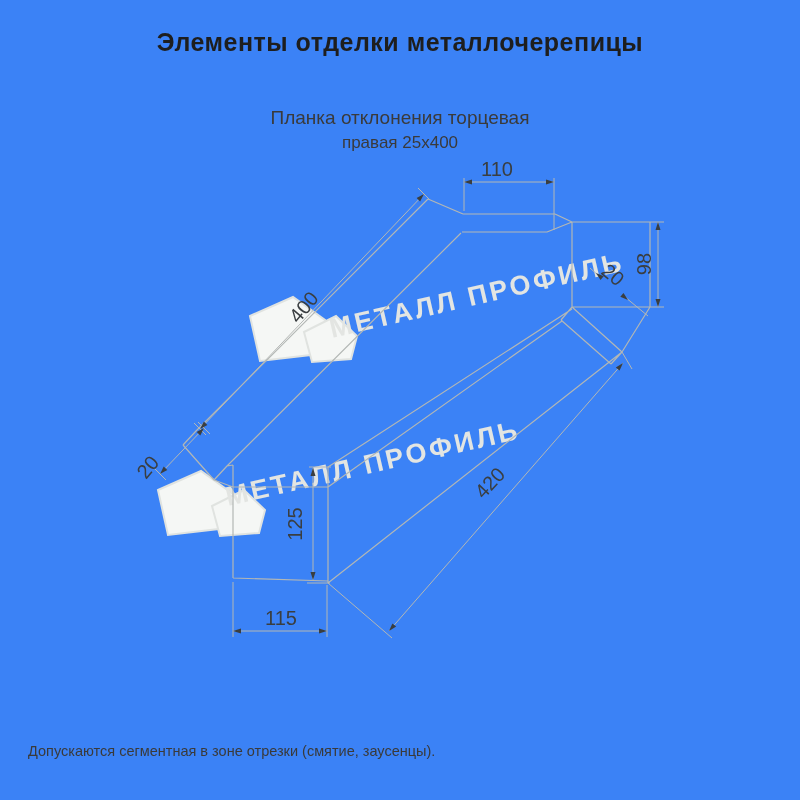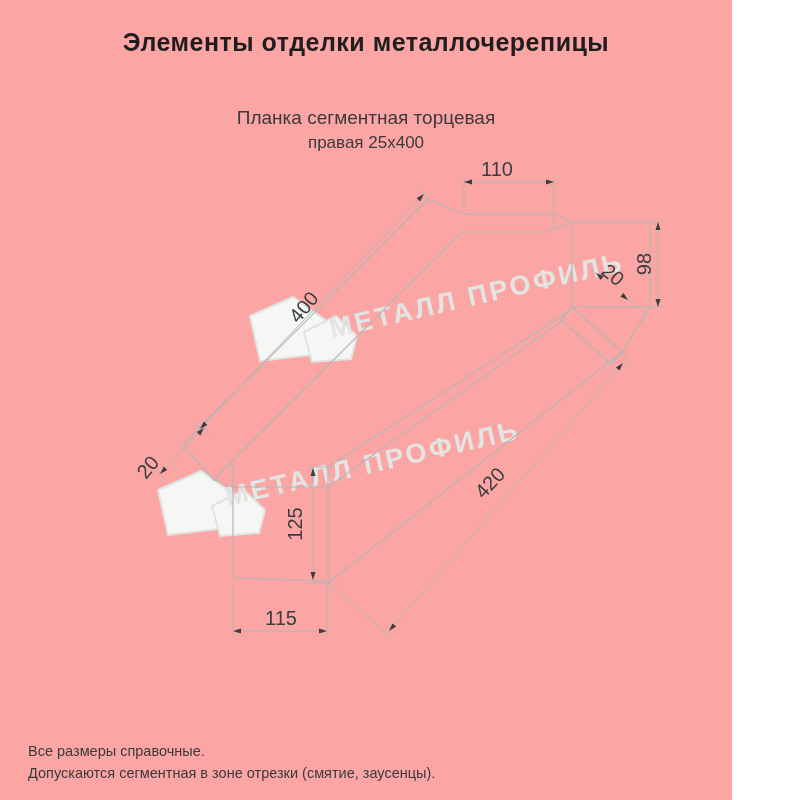--- a/index.html
+++ b/index.html
@@ -1,17 +1,17 @@
 <!DOCTYPE html>
 <html style="--c-line: #b3b7b5; --c-dim: #3a3e40; --c-title: #1e1e1e; --c-text: #3a3a3a; --c-watermark: #e3e5e2;"><head>
 <meta charset="utf-8">
 <style>
   html,body{margin:0;padding:0;background:#ffffff;}
   .page{
-    position:relative;width:732px;height:800px;background:#fca5a5;overflow:hidden;
+    position:relative;width:800px;height:800px;background:#3b82f6;overflow:hidden;
     font-family:"Liberation Sans", sans-serif;
   }
   .title{
     position:absolute;top:28px;left:0;right:0;text-align:center;
     font-size:25px;font-weight:bold;color:var(--c-title);letter-spacing:.5px;
   }
   .subtitle{position:absolute;top:106px;left:0;right:0;text-align:center;color:var(--c-text);}
   .subtitle .l1{font-size:19px;line-height:24px;}
   .subtitle .l2{font-size:17px;line-height:26px;}
   .footer{position:absolute;left:28px;top:740px;color:var(--c-text);}
@@ -33,21 +33,21 @@
   }
 </style>
 </head>
 <body>
 
 <div class="page">
 
   <div class="title">Элементы отделки металлочерепицы</div>
 
   <div class="subtitle">
-    <div class="l1">Планка сегментная торцевая</div>
+    <div class="l1">Планка отклонения торцевая</div>
     <div class="l2">правая 25х400</div>
   </div>
 
   <svg class="drawing" width="800" height="800" viewBox="0 0 800 800">
 
     <g class="wm">
       <path class="logo" d="M250,316 L293,297 L325,320 L319,354 L260,361 Z"></path>
       <path class="logo" d="M304,332 L336,316 L357,336 L351,359 L312,362 Z"></path>
       <text x="332" y="338" transform="rotate(-13 332 338)">МЕТАЛЛ ПРОФИЛЬ</text>
     </g>
@@ -128,17 +128,16 @@
     <text class="dimtext" x="646" y="264" transform="rotate(-90 646 264)">98</text>
     <text class="dimtext" x="612" y="276" transform="rotate(40 612 276)">20</text>
     <text class="dimtext" x="305" y="308" transform="rotate(-50 305 308)">400</text>
     <text class="dimtext" x="149" y="468" transform="rotate(-50 149 468)">20</text>
     <text class="dimtext" x="297" y="524" transform="rotate(-90 297 524)">125</text>
     <text class="dimtext" x="281" y="620">115</text>
     <text class="dimtext" x="491" y="484" transform="rotate(-47 491 484)">420</text>
   </svg>
 
   <div class="footer">
-    <div class="f1">Все размеры справочные.</div>
     <div class="f2">Допускаются сегментная в зоне отрезки (смятие, заусенцы).</div>
   </div>
 
 </div>
 
 </body></html>

